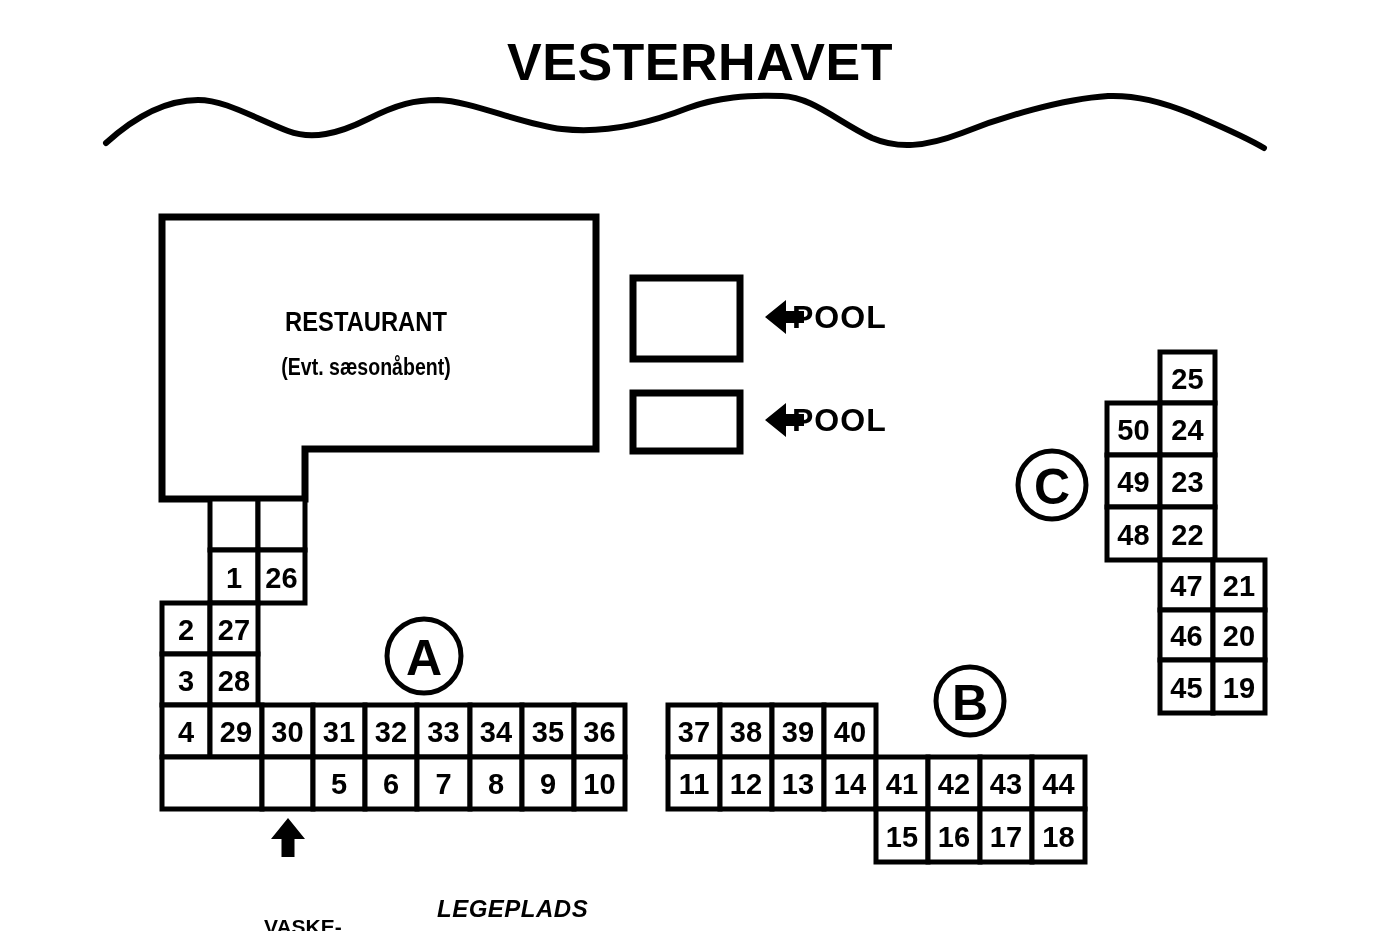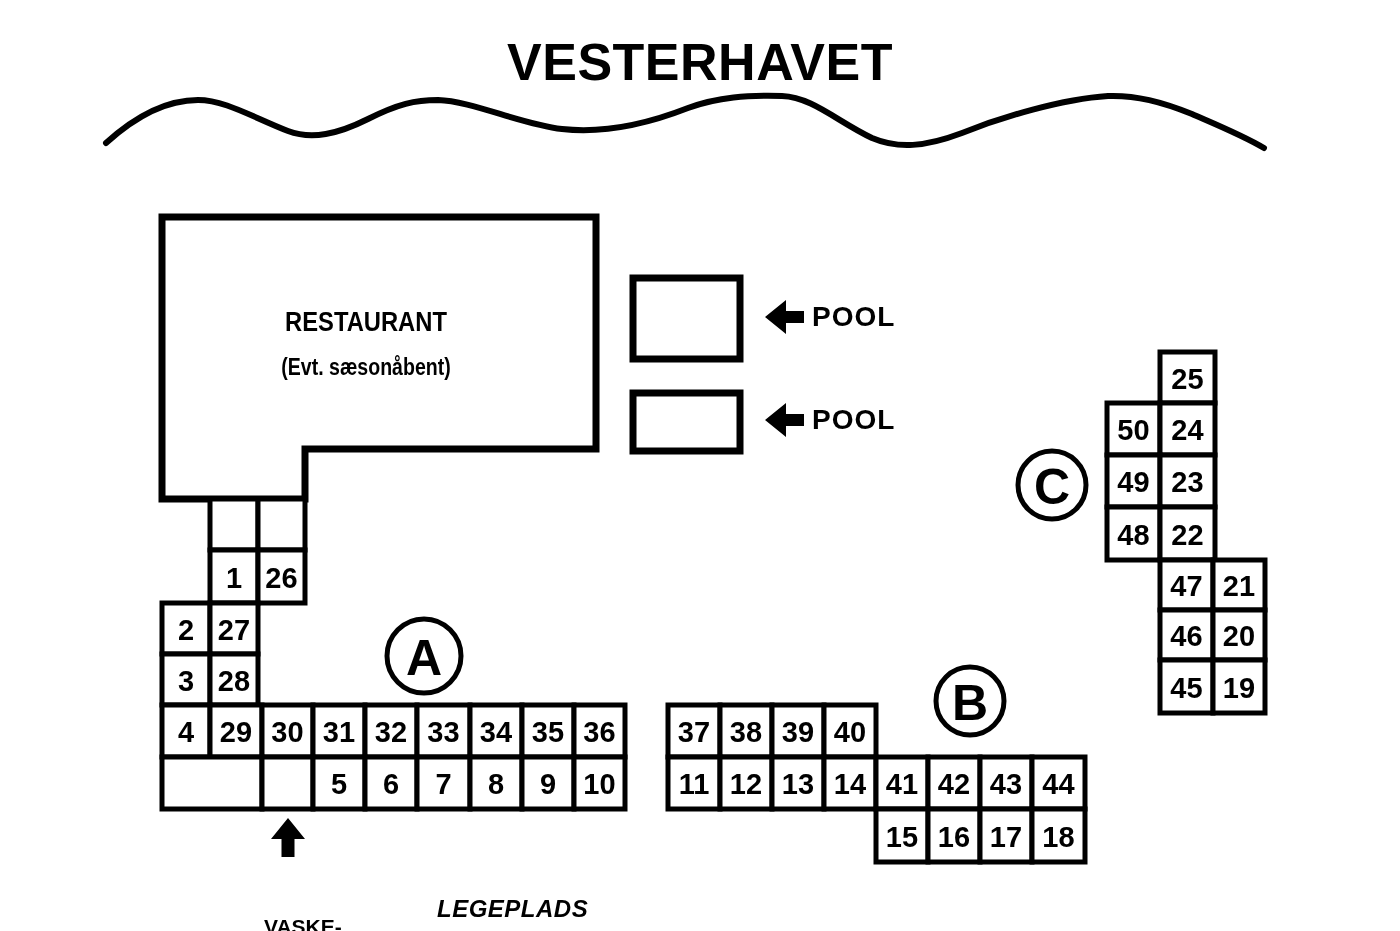--- a/index.html
+++ b/index.html
@@ -5,21 +5,21 @@
   html,body{margin:0;padding:0;background:#ffffff;}
   .stage{
     position:relative;width:1400px;height:931px;background:#ffffff;
     font-family:"Liberation Sans",sans-serif;color:#000;overflow:hidden;
   }
   .stage svg.map{position:absolute;left:0;top:0;}
   .lbl{position:absolute;font-weight:bold;white-space:nowrap;color:#000;}
   .title{left:0;right:0;top:32px;text-align:center;font-size:52px;letter-spacing:.5px;}
   .restaurant-name{left:366px;top:322px;transform:translate(-50%,-50%) scaleX(.88);font-size:27px;}
   .restaurant-note{left:366px;top:367px;transform:translate(-50%,-50%) scaleX(.85);font-size:23px;}
-  .pool-label{left:812px;transform:translateY(-50%);font-size:28px;letter-spacing:1px;}
+  .pool-label{left:792px;transform:translateY(-50%);font-size:32px;letter-spacing:1px;}
   .pool-label.p1{top:317px;}
   .pool-label.p2{top:420px;}
   .laundry-label{left:264px;top:864px;font-size:21px;line-height:29px;margin-top:48px;}
   .playground-label{left:437px;top:895px;font-size:24px;letter-spacing:.5px;font-style:italic;}
   .wave{fill:none;stroke:#000;stroke-width:6;stroke-linecap:round;}
   .outline{fill:#ffffff;stroke:#000;stroke-width:7;stroke-linejoin:miter;}
   .cell{fill:#ffffff;stroke:#000;stroke-width:5;}
   .cell-num{font-family:"Liberation Sans",sans-serif;font-weight:bold;font-size:29px;fill:#000;}
   .section-circle{fill:#ffffff;stroke:#000;stroke-width:5;}
   .section-letter{font-family:"Liberation Sans",sans-serif;font-weight:bold;font-size:50px;fill:#000;}

